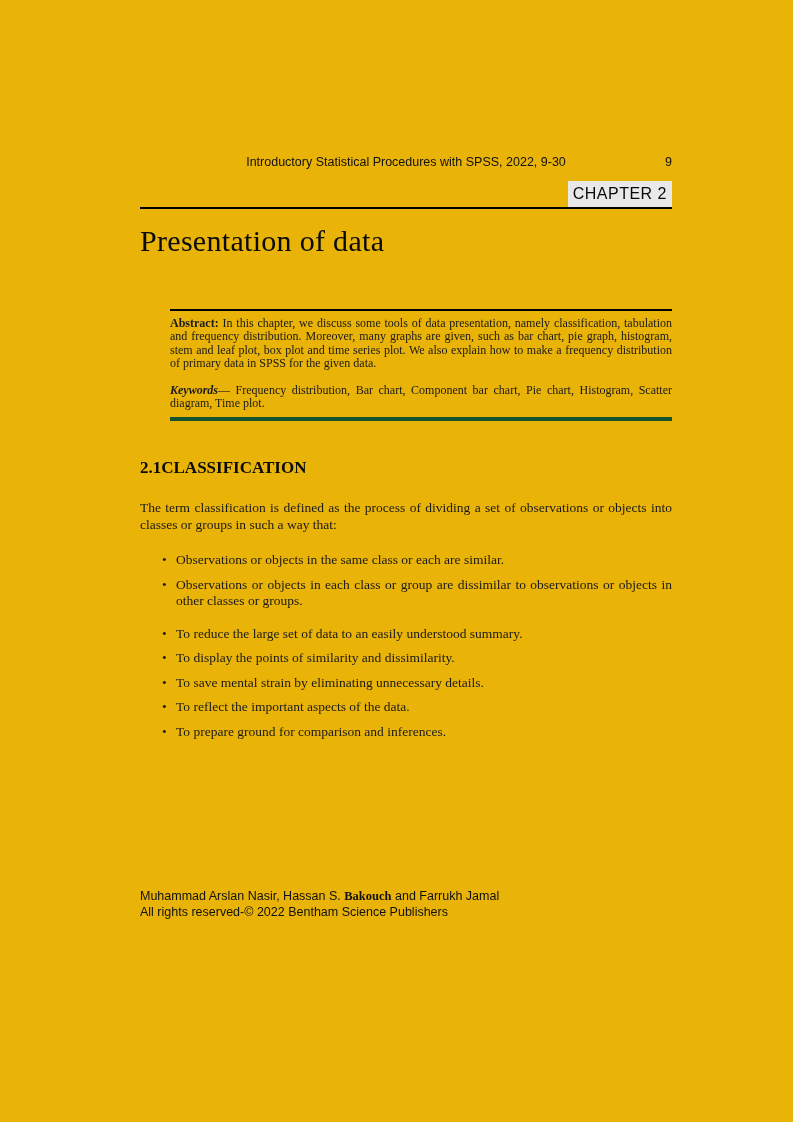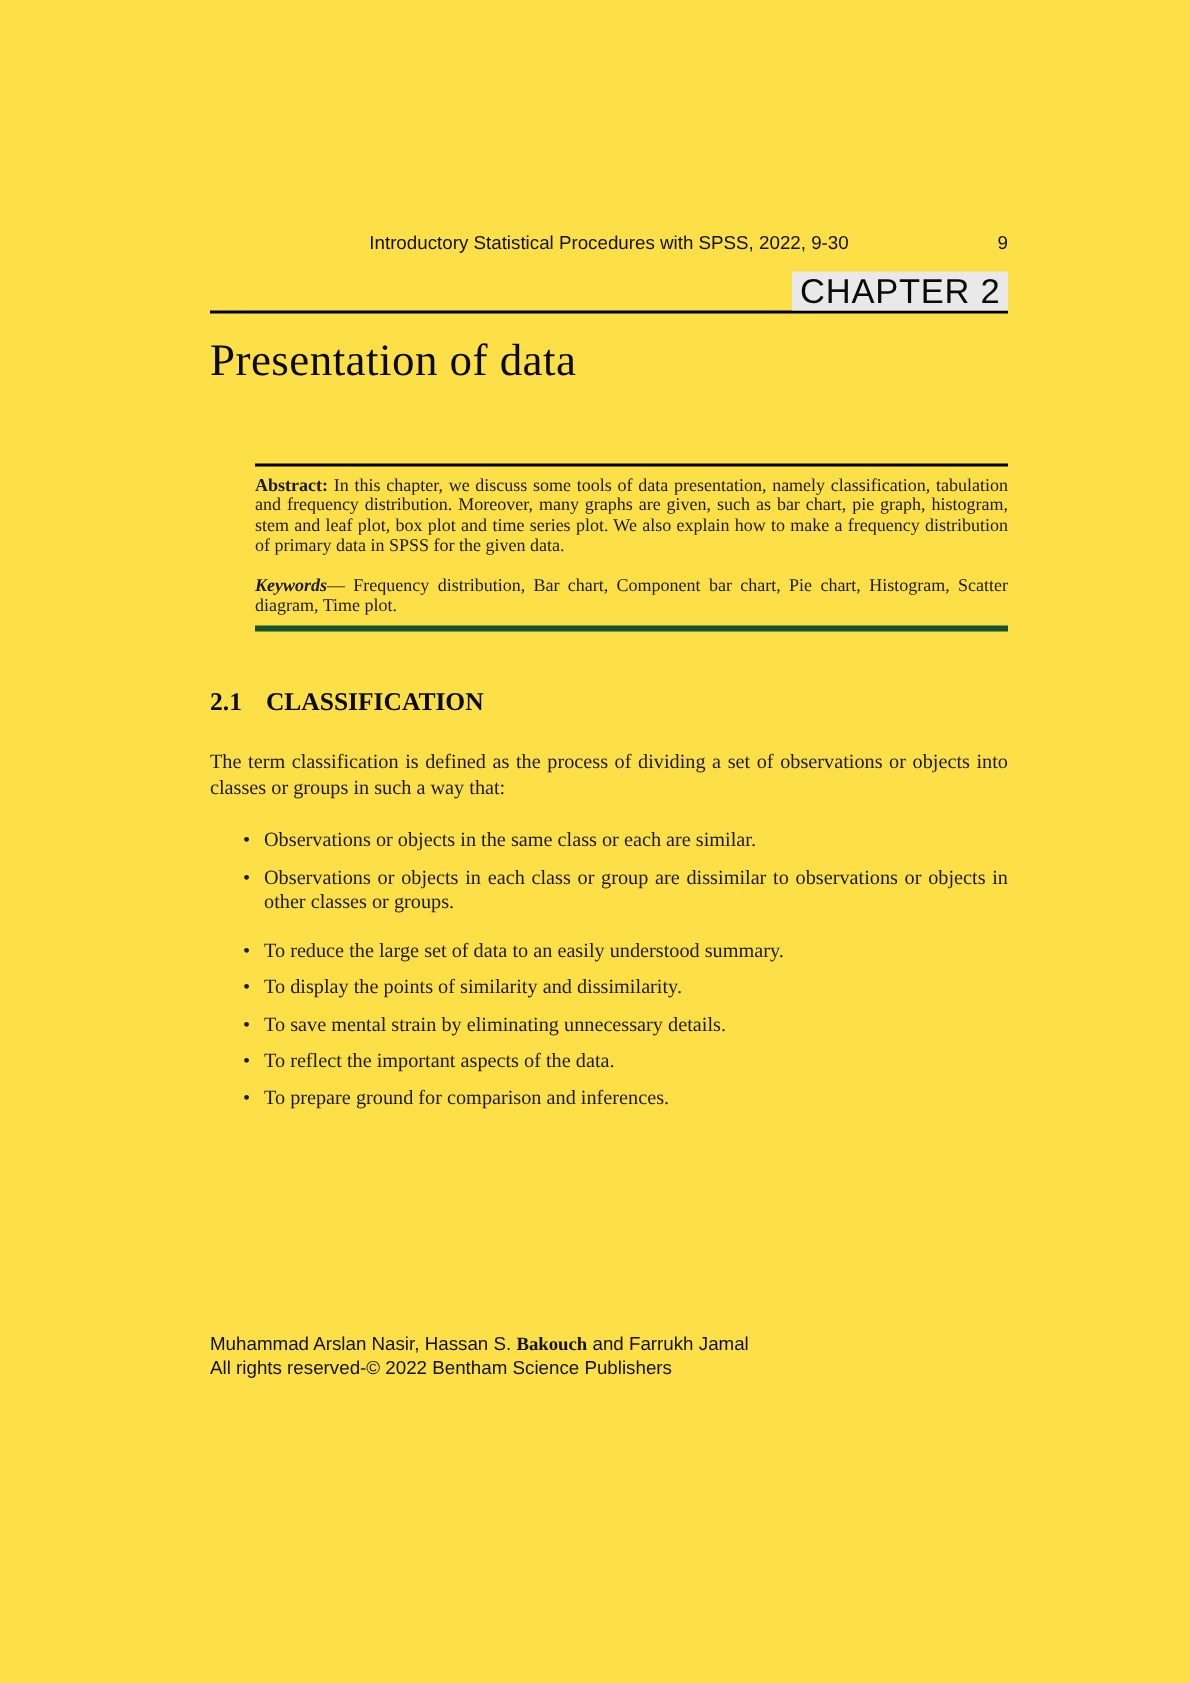--- a/index.html
+++ b/index.html
@@ -4,21 +4,21 @@
 <style>
   * { margin: 0; padding: 0; box-sizing: border-box; }
   html, body { background: #ffffff; }
   body {
     width: 793px; height: 1122px;
     font-family: "Liberation Serif", serif;
     color: #1a1a1a;
     position: relative;
     overflow: hidden;
   }
-  .page { position: absolute; inset: 0; background: #fde047; }
+  .page { position: absolute; inset: 0; background: #eab308; }
   .content {
     position: absolute;
     left: 140px; top: 0;
     width: 532px;
   }
 
   
   .running-header {
     margin-top: 155px;
     position: relative;
@@ -36,21 +36,21 @@
   .chapter-row {
     margin-top: 11px;
     text-align: right;
     border-bottom: 2.5px solid #000;
     line-height: 0;
   }
   .chapter-badge {
     display: inline-block;
     background: #e9e9e9;
     font-family: "Liberation Sans", sans-serif;
-    font-size: 23px;
+    font-size: 16px;
     line-height: 26px;
     padding: 0 5px;
     color: #0a0a0a;
     letter-spacing: 0.5px;
   }
 
   
   h1.chapter-title {
     margin-top: 15px;
     font-size: 30px;
@@ -76,21 +76,21 @@
   }
   .abstract-block .keywords { margin-top: 13px; }
 
   
   h2.section-heading {
     margin-top: 37px;
     font-size: 17px;
     font-weight: bold;
     color: #0a0a0a;
   }
-  h2.section-heading .sec-num { margin-right: 16px; }
+  h2.section-heading .sec-num { }
 
   
   p.body-par {
     margin-top: 22px;
     font-size: 13.5px;
     line-height: 16.5px;
     text-align: justify;
   }
   p.body-par.tight { margin-top: 16px; }
 

